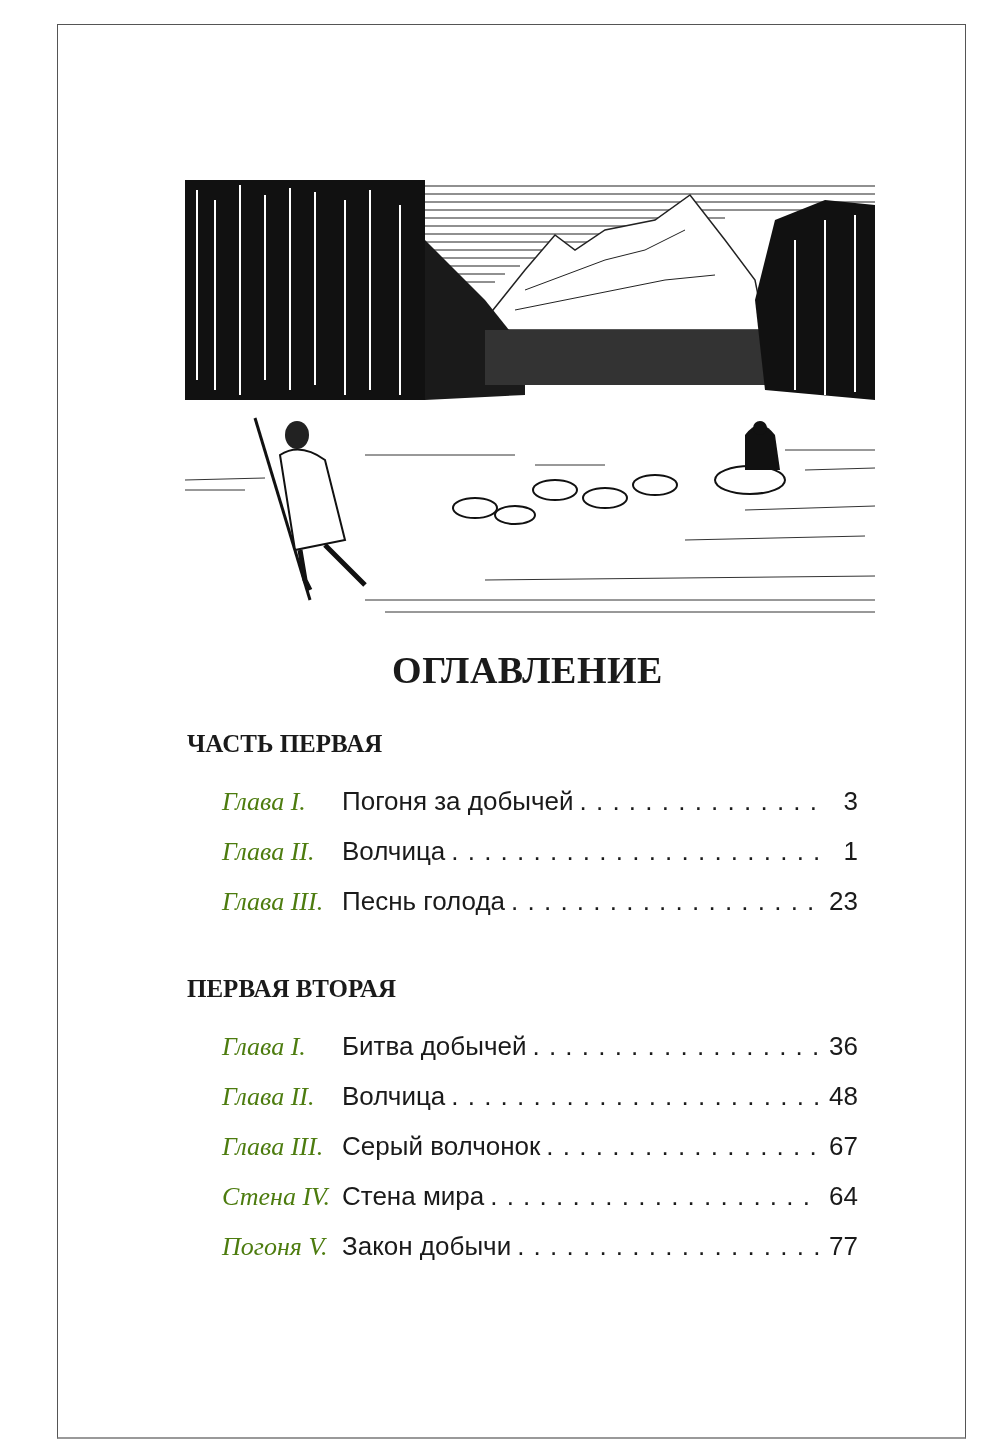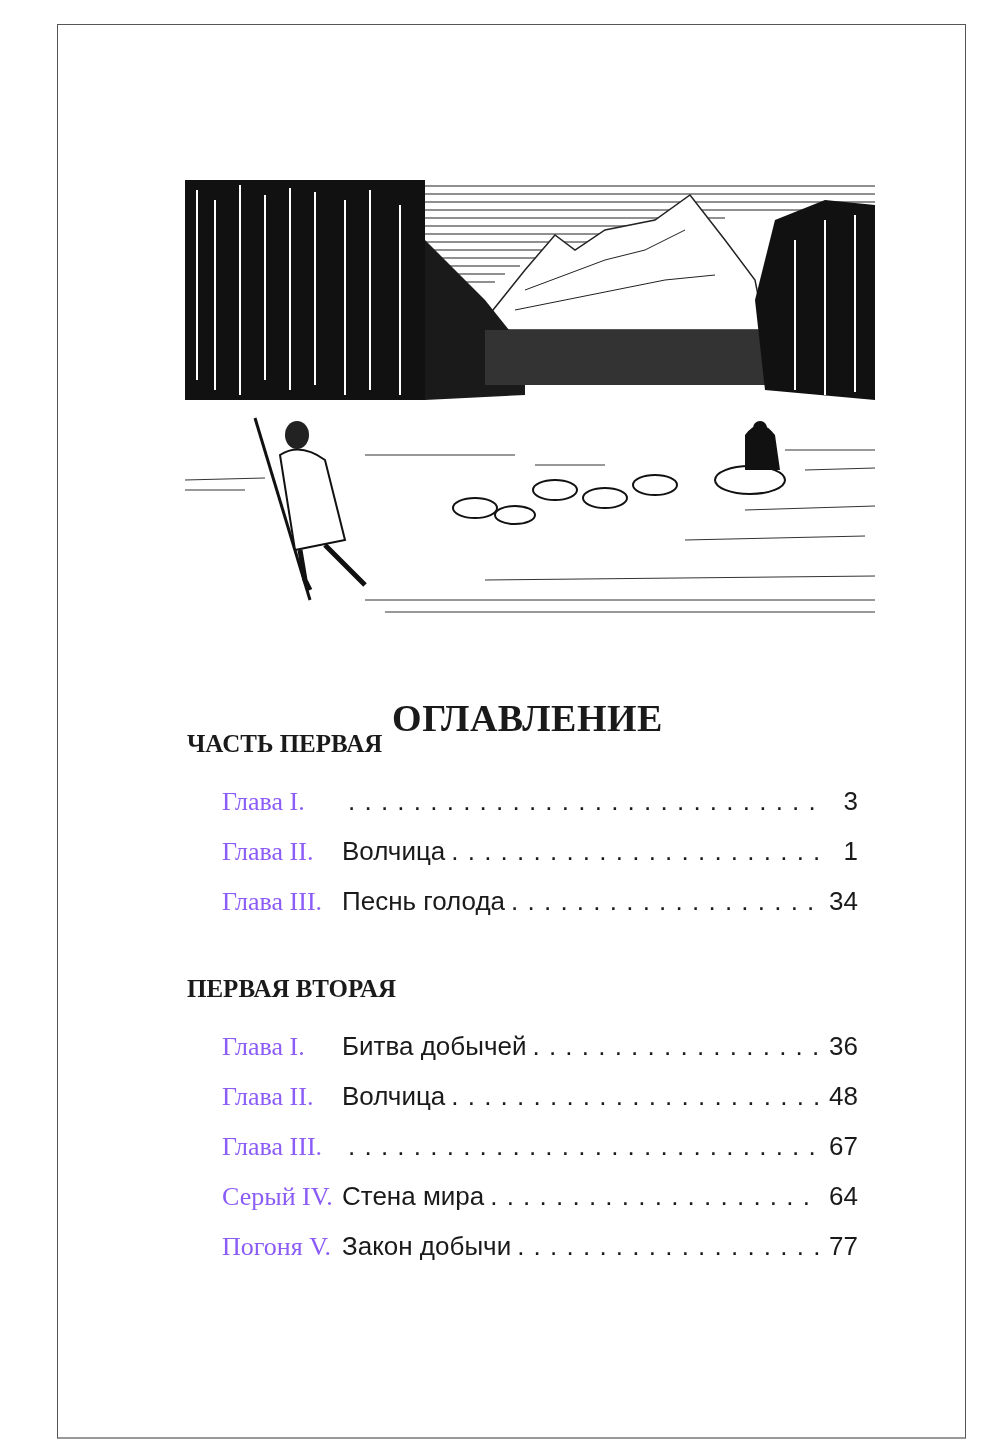--- a/index.html
+++ b/index.html
@@ -1,22 +1,22 @@
 <!DOCTYPE html>
 <html><head>
 <meta charset="utf-8">
 <style>
   html,body{margin:0;padding:0;background:#fff;}
   body{width:1005px;height:1456px;position:relative;overflow:hidden;font-family:"Liberation Sans",sans-serif;color:#1a1a1a;}
   .page{position:absolute;left:57px;top:24px;width:909px;height:1415px;border:1px solid #555;border-bottom:2px solid #999;box-sizing:border-box;background:#fff;}
   .illus{position:absolute;left:185px;top:180px;width:690px;height:442px;}
-  .title{position:absolute;left:0;width:1005px;top:648px;text-align:center;font-family:"Liberation Serif",serif;font-weight:bold;font-size:38px;letter-spacing:0.5px;padding-left:50px;box-sizing:border-box;margin-top:48px;}
+  .title{position:absolute;left:0;width:1005px;top:648px;text-align:center;font-family:"Liberation Serif",serif;font-weight:bold;font-size:38px;letter-spacing:0.5px;padding-left:50px;box-sizing:border-box;}
   .part{position:absolute;left:187px;font-family:"Liberation Serif",serif;font-weight:bold;font-size:25px;text-align:center;}
   .row{position:absolute;left:222px;width:636px;height:40px;display:flex;align-items:baseline;font-size:26px;}
-  .ch{font-family:"Liberation Serif",serif;font-size:26px;width:120px;flex:none;color:#8b5cf6;}
+  .ch{font-family:"Liberation Serif",serif;font-style:italic;font-size:26px;width:120px;flex:none;color:#4d7c0f;}
   .nm{flex:none;white-space:nowrap;}
   .dots{flex:1;overflow:hidden;white-space:nowrap;margin:0 6px;letter-spacing:4px;}
   .dots::before{content:". . . . . . . . . . . . . . . . . . . . . . . . . . . . . . . . . . . . . . . . . . . . . . ";letter-spacing:0;word-spacing:2px;}
   .pg{flex:none;text-align:right;min-width:32px;}
 </style>
 </head>
 <body>
 
 <div class="page"></div>
 
@@ -96,57 +96,59 @@
   <path d="M560,255 Q575,235 590,255 L595,290 L560,290 Z" fill="#111"></path>
   <circle cx="575" cy="248" r="7" fill="#111"></circle>
 </svg>
 
 <div class="title">ОГЛАВЛЕНИЕ</div>
 
 <div class="part" style="top:730px">ЧАСТЬ ПЕРВАЯ</div>
 
 <div class="row" style="top:786px">
   <span class="ch">Глава I.</span>
+  <span class="nm">Погоня за добычей</span>
   <span class="dots"></span>
   <span class="pg">3</span>
 </div>
 <div class="row" style="top:836px">
   <span class="ch">Глава II.</span>
   <span class="nm">Волчица</span>
   <span class="dots"></span>
   <span class="pg">1</span>
 </div>
 <div class="row" style="top:886px">
   <span class="ch">Глава III.</span>
   <span class="nm">Песнь голода</span>
   <span class="dots"></span>
-  <span class="pg">34</span>
+  <span class="pg">23</span>
 </div>
 
 <div class="part" style="top:975px">ПЕРВАЯ ВТОРАЯ</div>
 
 <div class="row" style="top:1031px">
   <span class="ch">Глава I.</span>
   <span class="nm">Битва добычей</span>
   <span class="dots"></span>
   <span class="pg">36</span>
 </div>
 <div class="row" style="top:1081px">
   <span class="ch">Глава II.</span>
   <span class="nm">Волчица</span>
   <span class="dots"></span>
   <span class="pg">48</span>
 </div>
 <div class="row" style="top:1131px">
   <span class="ch">Глава III.</span>
+  <span class="nm">Серый волчонок</span>
   <span class="dots"></span>
   <span class="pg">67</span>
 </div>
 <div class="row" style="top:1181px">
-  <span class="ch">Серый IV.</span>
+  <span class="ch">Стена IV.</span>
   <span class="nm">Стена мира</span>
   <span class="dots"></span>
   <span class="pg">64</span>
 </div>
 <div class="row" style="top:1231px">
   <span class="ch">Погоня V.</span>
   <span class="nm">Закон добычи</span>
   <span class="dots"></span>
   <span class="pg">77</span>
 </div>

